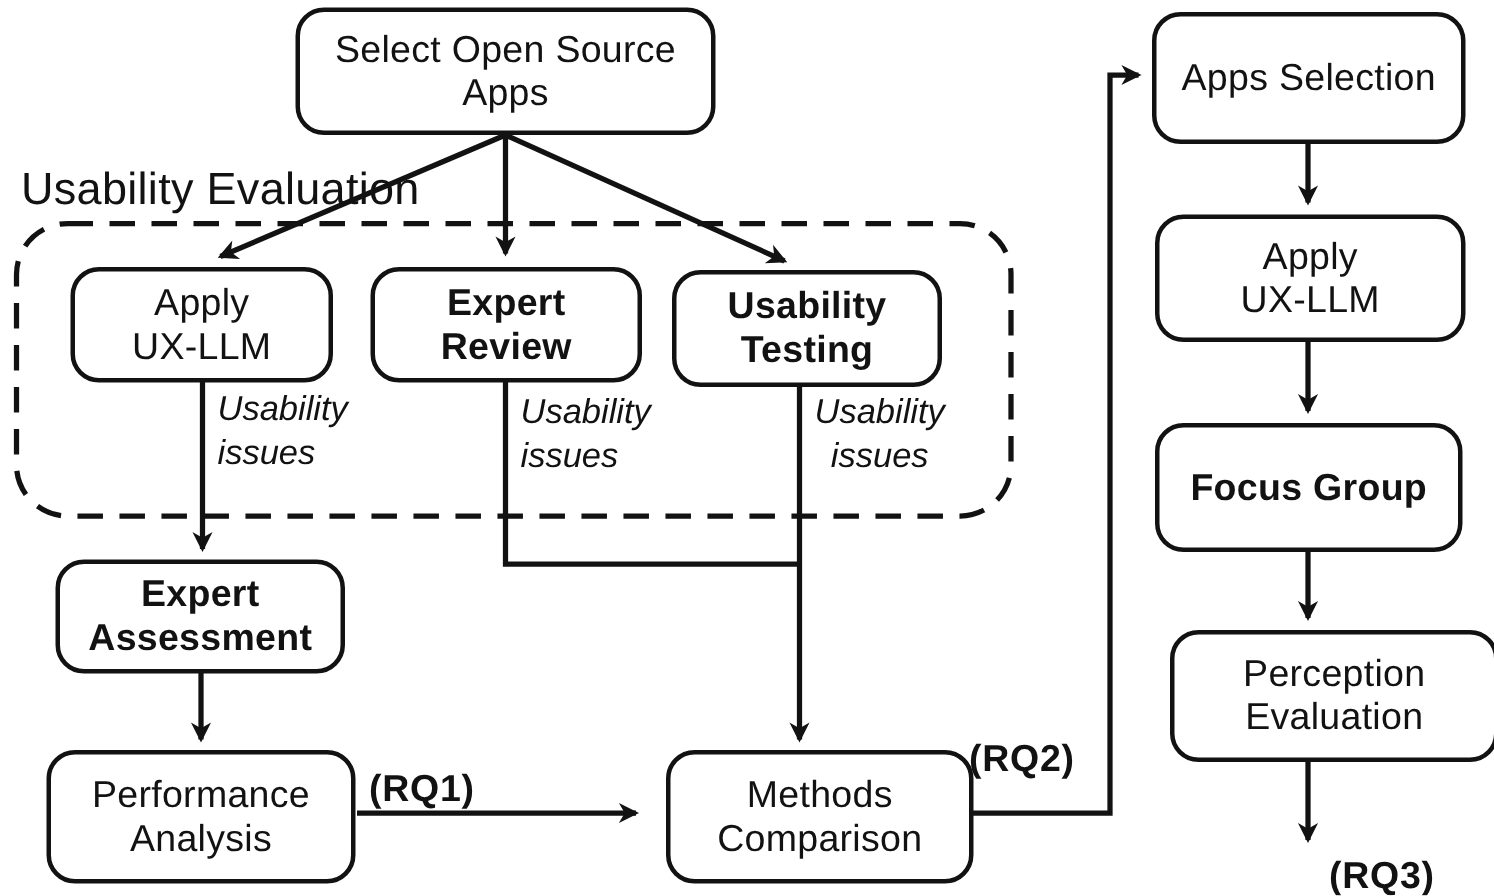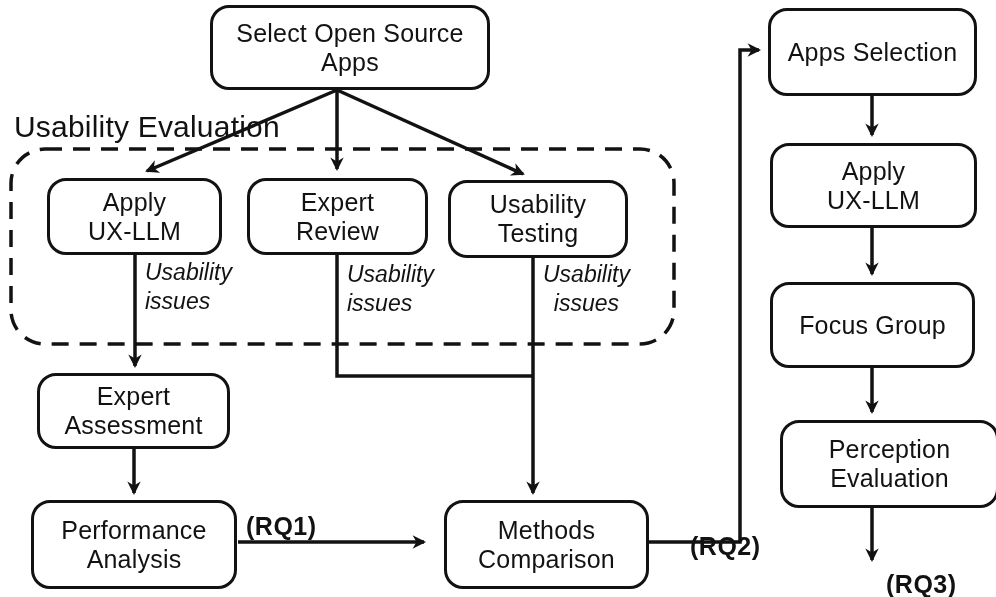--- a/index.html
+++ b/index.html
@@ -28,21 +28,21 @@
     justify-content: center;
     text-align: center;
   }
   .node .lbl {
     white-space: pre-line;
     font-size: 25px;
     line-height: 1.16;
     font-weight: 400;
     letter-spacing: 0.2px;
   }
-  .node.bold .lbl { font-weight: 400; }
+  .node.bold .lbl { font-weight: 700; }
   .group-label {
     position: absolute;
     font-size: 30px;
     letter-spacing: 0.2px;
   }
   .issues {
     position: absolute;
     font-style: italic;
     font-size: 23px;
     line-height: 1.25;
@@ -87,21 +87,21 @@
     <path d="M636,542 L740,542 L740,50 L759,50" fill="none" stroke="#121212" stroke-width="3.5" marker-end="url(#ah)"></path>
 
     <path d="M872,96 L872,135" fill="none" stroke="#121212" stroke-width="3.5" marker-end="url(#ah)"></path>
     <path d="M872,228 L872,274" fill="none" stroke="#121212" stroke-width="3.5" marker-end="url(#ah)"></path>
     <path d="M872,368 L872,412" fill="none" stroke="#121212" stroke-width="3.5" marker-end="url(#ah)"></path>
     <path d="M872,508 L872,560" fill="none" stroke="#121212" stroke-width="3.5" marker-end="url(#ah)"></path>
   </svg>
 
   <div class="group-label" style="left:14px; top:110px;">Usability Evaluation</div>
 
-  <div class="node" style="left:210px; top:5px; width:280px; height:85px;">
+  <div class="node" style="left:197px; top:5px; width:280px; height:85px;">
     <span class="lbl">Select Open Source
 Apps</span>
   </div>
 
   <div class="node" style="left:47px; top:178px; width:175px; height:77px;">
     <span class="lbl">Apply
 UX-LLM</span>
   </div>
 
   <div class="node bold" style="left:247px; top:178px; width:181px; height:77px;">
@@ -151,17 +151,17 @@
 issues</div>
 
   <div class="issues" style="left:347px; top:260px;">Usability
 issues</div>
 
   <div class="issues centered" style="left:543px; top:260px;">Usability
 issues</div>
 
   <div class="rq" style="left:246px; top:512px;">(RQ1)</div>
 
-  <div class="rq" style="left:646px; top:532px;margin-left:44px;">(RQ2)</div>
+  <div class="rq" style="left:646px; top:492px;">(RQ2)</div>
 
   <div class="rq" style="left:886px; top:526px;margin-top:44px;">(RQ3)</div>
 
 </div>
 
 </body></html>

